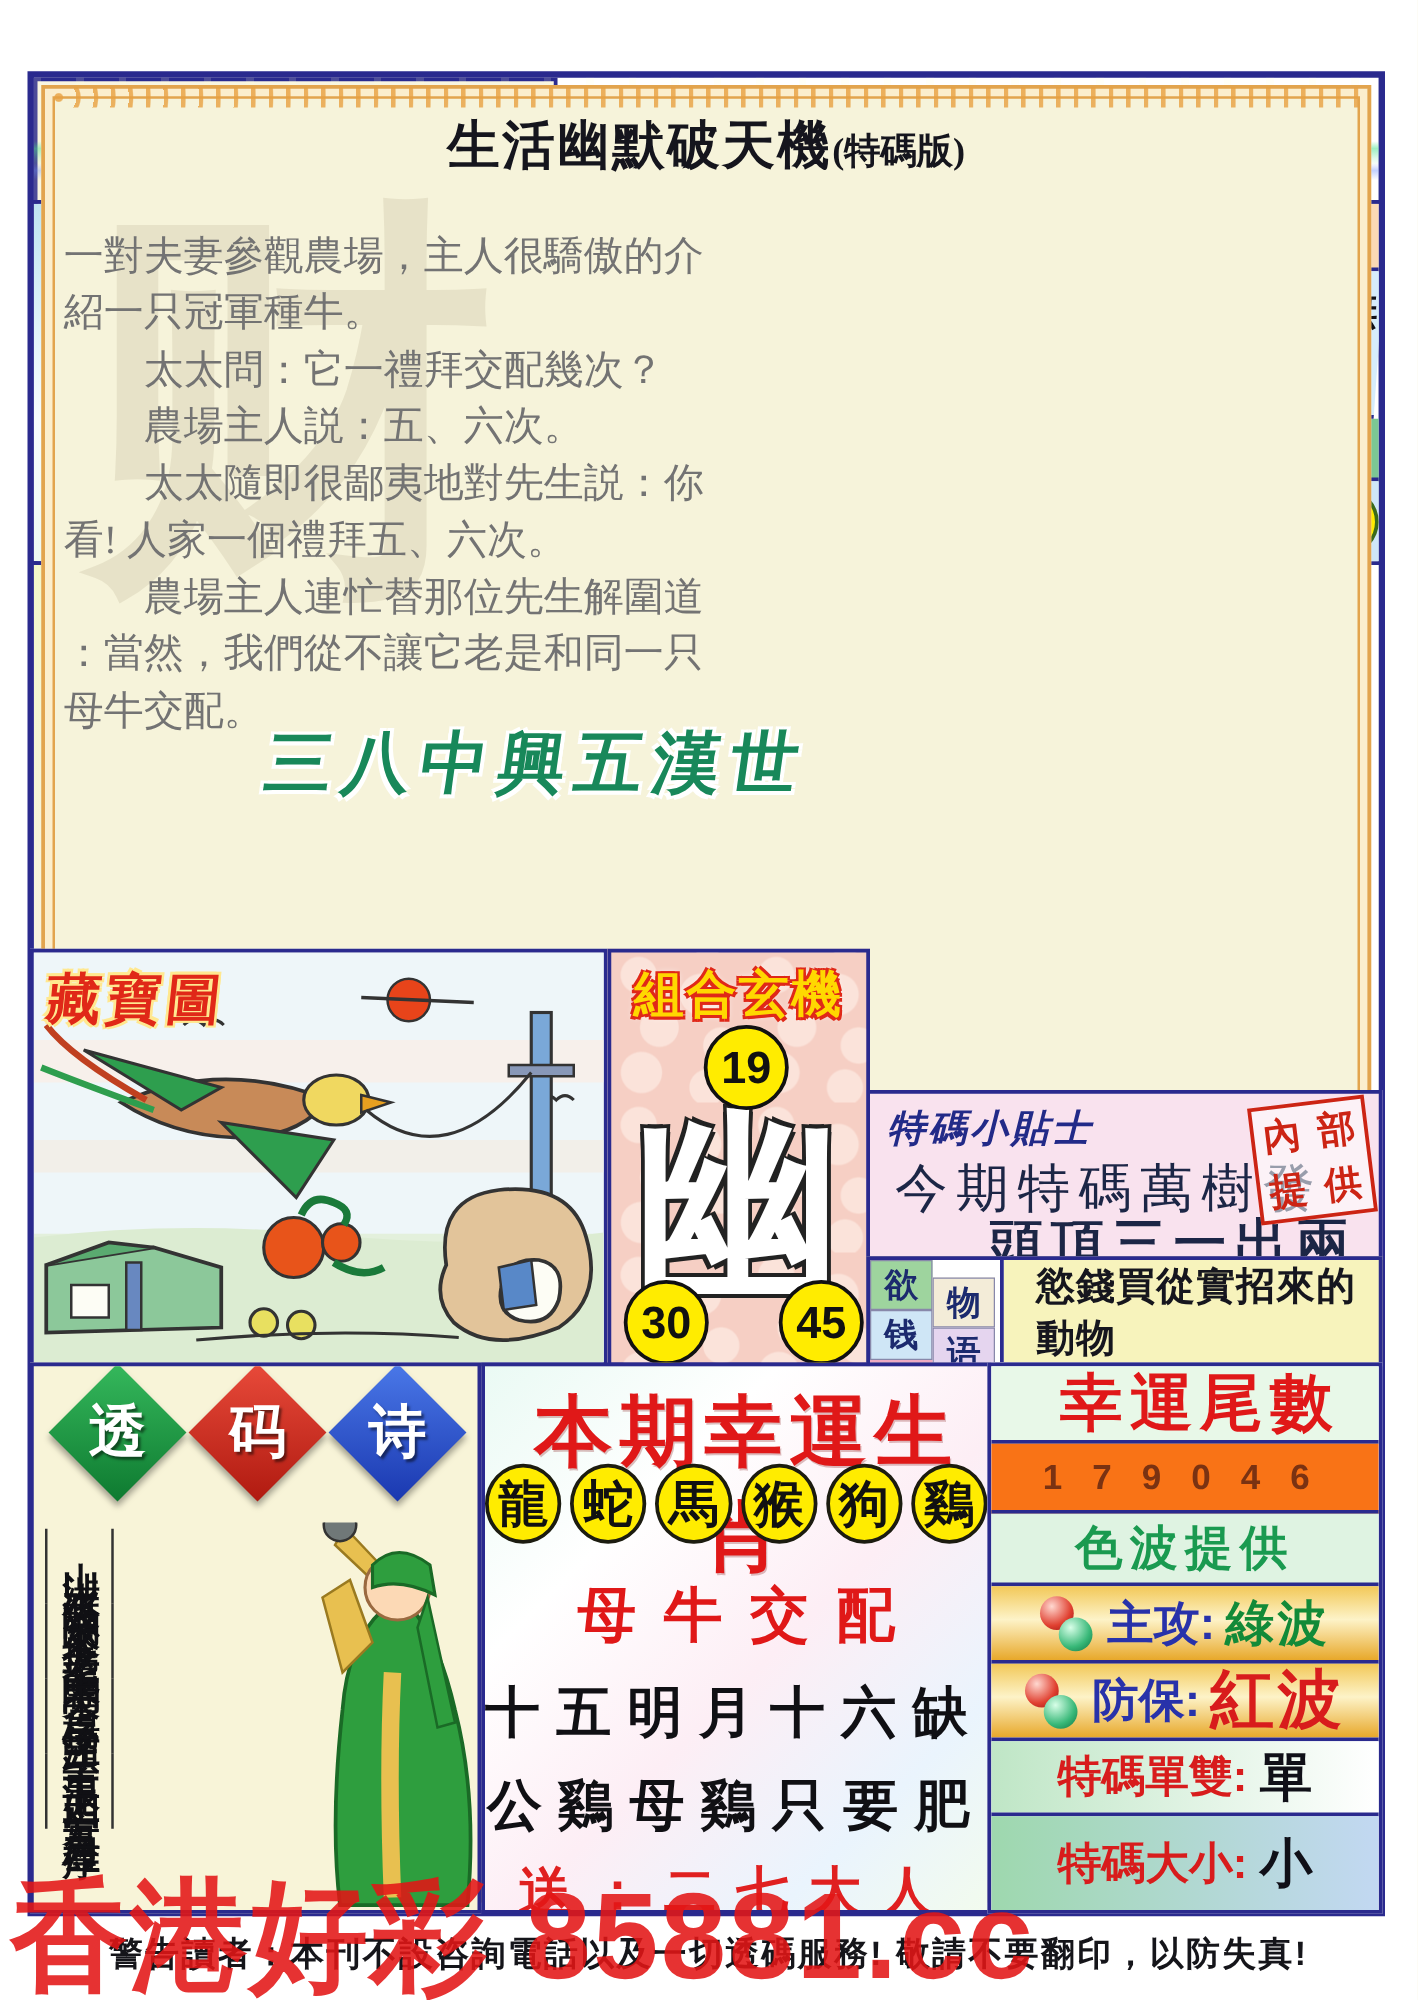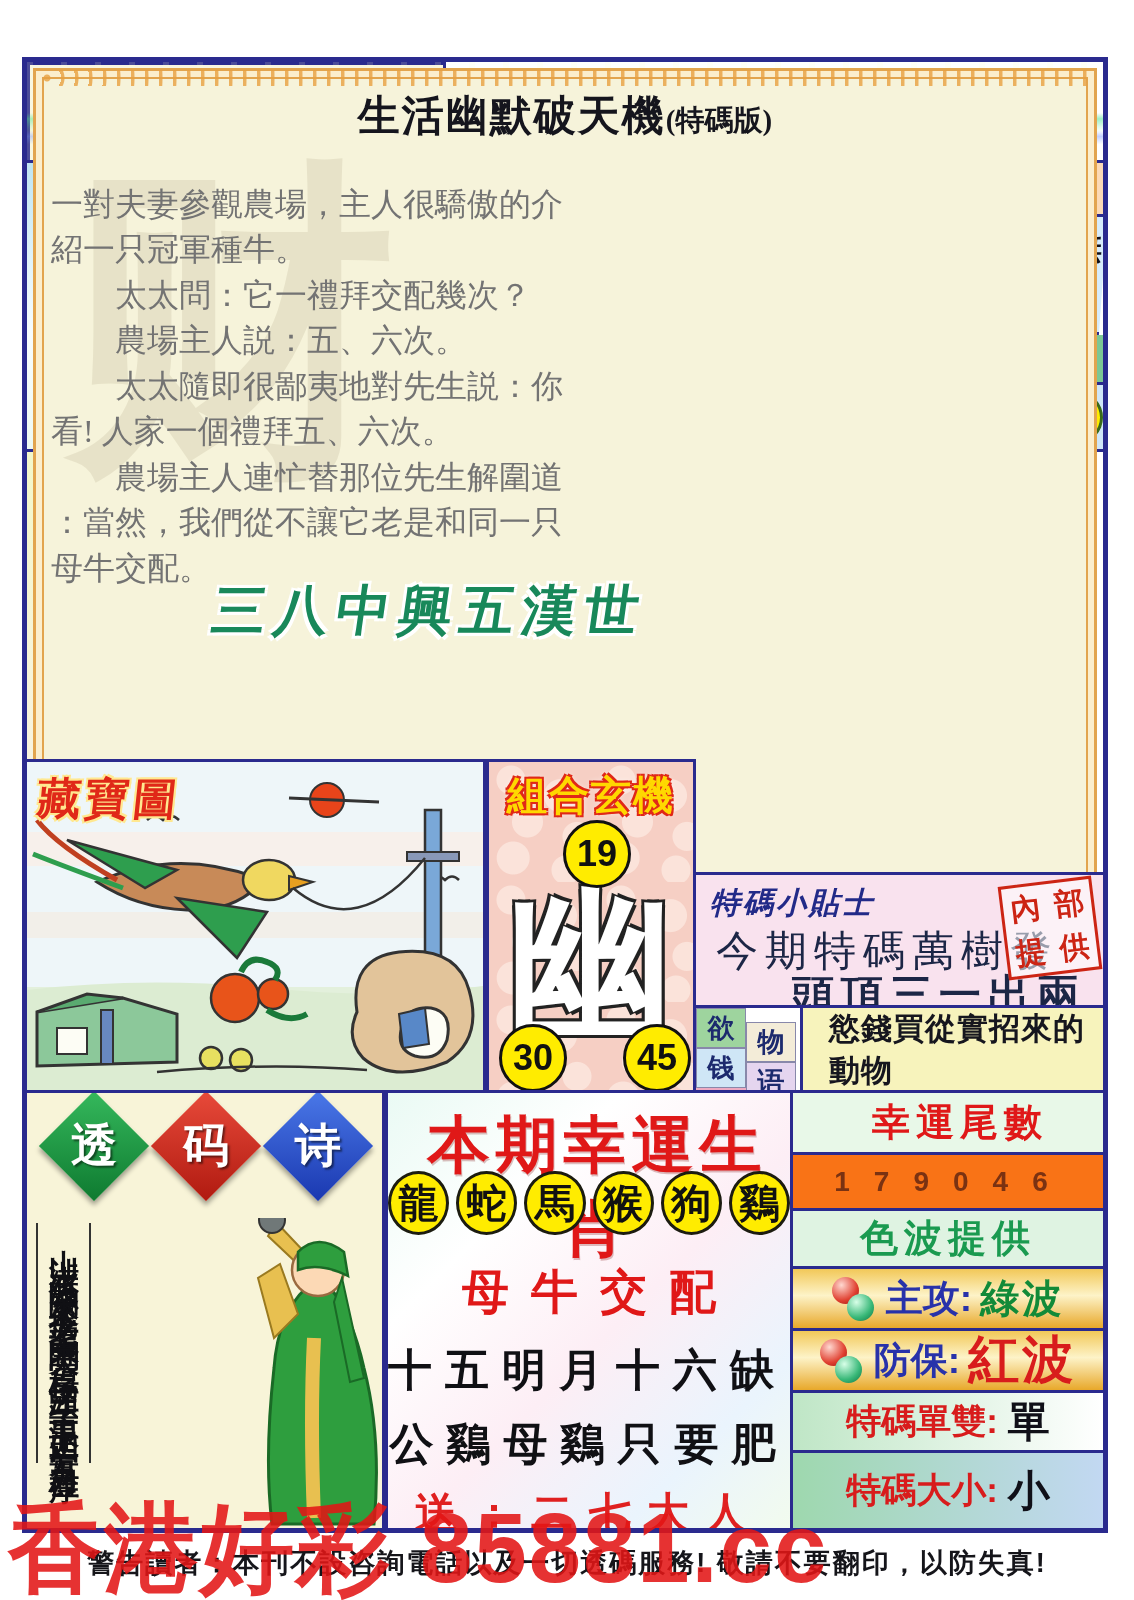--- a/index.html
+++ b/index.html
@@ -189,21 +189,21 @@
   .lk-poem1{position:absolute;left:0;right:0;top:248px;font-size:44px;font-weight:bold;
     color:#101014;letter-spacing:13px;}
   .lk-poem2{position:absolute;left:0;right:0;top:322px;text-align:center;font-size:44px;font-weight:bold;
     color:#101014;letter-spacing:13px;}
   .lk-song{position:absolute;left:0;right:0;top:392px;text-align:center;font-size:42px;font-weight:bold;
     color:#e02020;letter-spacing:16px;}
 
   
   .stats{left:763px;top:1028px;width:316px;height:441px;display:flex;flex-direction:column;background:#fff;}
   .st-row{box-sizing:border-box;border-bottom:3px solid #2a2a8e;display:flex;align-items:center;justify-content:center;}
-  .st-wst{height:62px;background:#eafaе8;background:#e8f8e8;color:#e01818;font-size:38px;font-weight:bold;letter-spacing:6px;padding-left:24px;}
+  .st-wst{height:62px;background:#eafaе8;background:#e8f8e8;color:#e01818;font-size:50px;font-weight:bold;letter-spacing:6px;padding-left:24px;}
   .st-wsd{height:56px;background:#f97316;color:#7a3212;font-size:28px;font-weight:bold;letter-spacing:24px;text-indent:10px;}
   .st-sebo{height:58px;background:#dff3e2;color:#1a9a50;font-size:38px;font-weight:bold;letter-spacing:6px;}
   .st-gold{height:62px;background:linear-gradient(180deg,#f2c858,#fdf3c8 45%,#e8a82a);gap:8px;}
   .st-lbl{color:#2832aa;font-size:37px;font-weight:bold;}
   .st-green-v{color:#128a38;font-size:39px;font-weight:bold;letter-spacing:3px;}
   .st-red-v{color:#d81c1c;font-size:51px;font-weight:bold;letter-spacing:3px;}
   .st-ds{height:60px;background:linear-gradient(90deg,#bfe6c6,#ffffff);}
   .st-dx{flex:1;background:linear-gradient(90deg,#9ed8ae,#c2d8f2);border-bottom:none;}
   .st-rl{color:#d81c1c;font-size:35px;font-weight:bold;text-align:center;}
   .st-bv{color:#101018;font-size:42px;font-weight:bold;margin-left:10px;}

